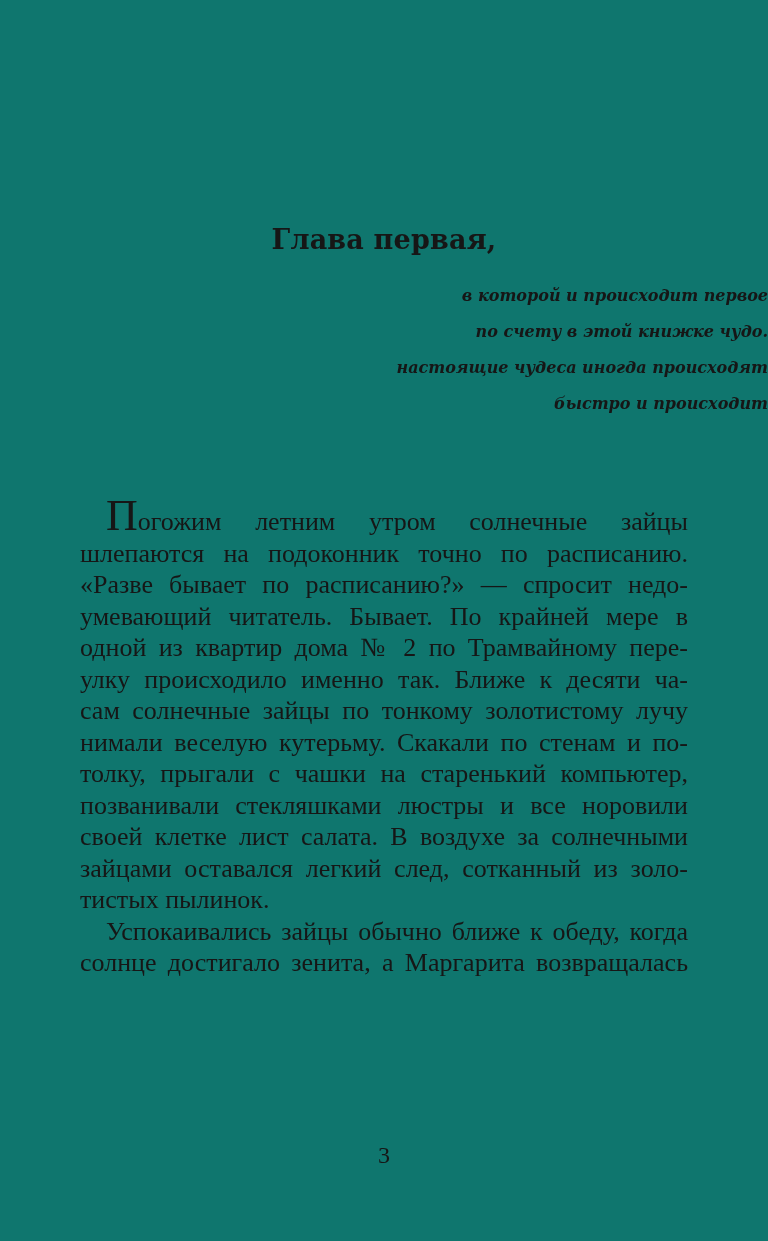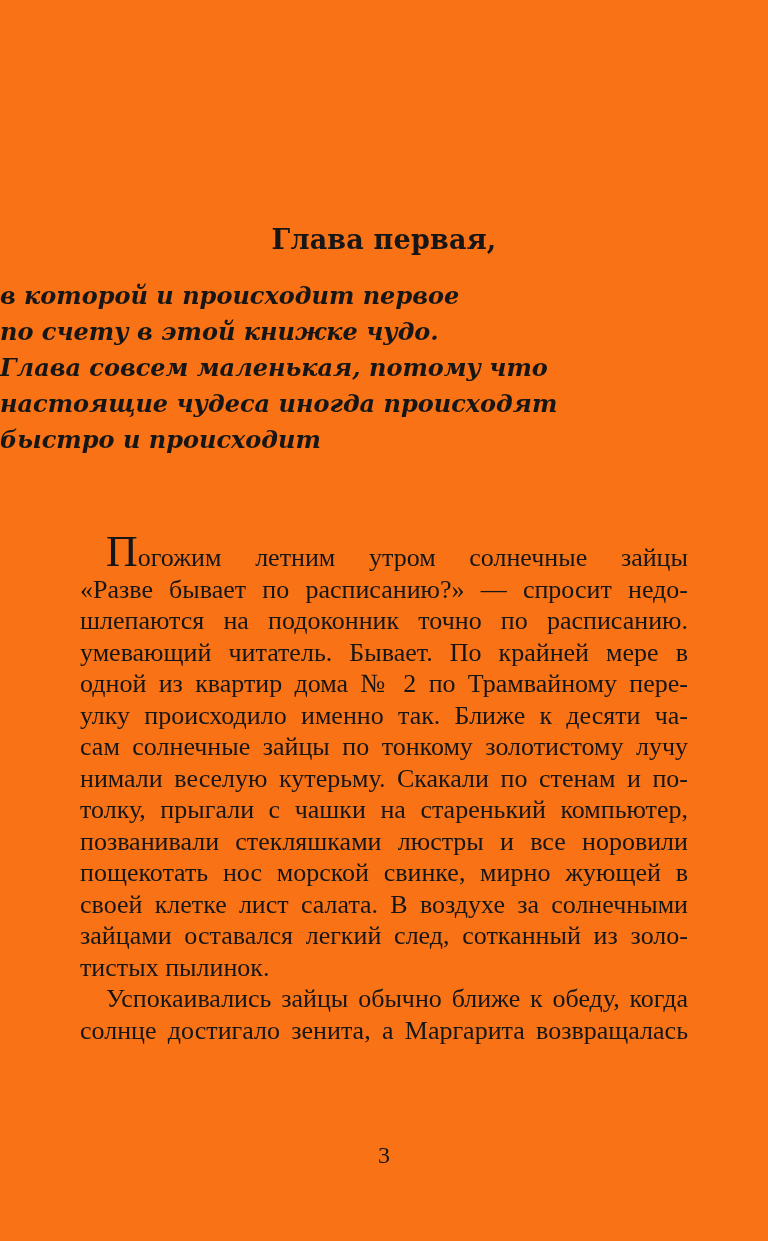--- a/index.html
+++ b/index.html
@@ -21,25 +21,25 @@
     padding-top: 224px;
     text-align: center;
     font-family: "DejaVu Serif", serif;
     font-weight: 700;
     font-size: 27px;
     line-height: 32px;
     letter-spacing: 0.2px;
   }
   .chapter-subtitle {
     margin-top: 22px;
-    text-align: left;
+    text-align: right;
     font-family: "DejaVu Serif", serif;
     font-weight: 700;
     font-style: italic;
-    font-size: 24px;
+    font-size: 16px;
     line-height: 36px;
   }
   .body-text {
     margin: 84px 80px 0 80px;
     font-size: 26px;
     line-height: 31.5px;
   }
   .line {
     text-align: justify;
     text-align-last: justify;
@@ -63,44 +63,42 @@
     right: 0;
     bottom: 70px;
     text-align: center;
     font-size: 24px;
     line-height: 31.5px;
   }
 </style>
 </head>
 <body>
 
-<div class="page" style="background: #f97316; color: rgb(22, 22, 22);">
+<div class="page" style="background: #0f766e; color: rgb(22, 22, 22);">
   <h1 class="chapter-title">Глава первая,</h1>
 
   <div class="chapter-subtitle">
       <div>в которой и происходит первое</div>
       <div>по счету в этой книжке чудо.</div>
-      <div>Глава совсем маленькая, потому что</div>
       <div>настоящие чудеса иногда происходят</div>
       <div>быстро и происходит</div>
     </div>
 
   <div class="body-text">
       <div class="para">
         <div class="line indent"><span class="drop-cap">П</span>огожим летним утром солнечные зайцы</div>
+        <div class="line">шлепаются на подоконник точно по расписанию.</div>
         <div class="line">«Разве бывает по расписанию?» — спросит недо-</div>
-        <div class="line">шлепаются на подоконник точно по расписанию.</div>
         <div class="line">умевающий читатель. Бывает. По крайней мере в</div>
         <div class="line">одной из квартир дома № 2 по Трамвайному пере-</div>
         <div class="line">улку происходило именно так. Ближе к десяти ча-</div>
         <div class="line">сам солнечные зайцы по тонкому золотистому лучу</div>
         <div class="line">нимали веселую кутерьму. Скакали по стенам и по-</div>
         <div class="line">толку, прыгали с чашки на старенький компьютер,</div>
         <div class="line">позванивали стекляшками люстры и все норовили</div>
-        <div class="line">пощекотать нос морской свинке, мирно жующей в</div>
         <div class="line">своей клетке лист салата. В воздухе за солнечными</div>
         <div class="line">зайцами оставался легкий след, сотканный из золо-</div>
         <div class="line para-end">тистых пылинок.</div>
       </div>
       <div class="para">
         <div class="line indent">Успокаивались зайцы обычно ближе к обеду, когда</div>
         <div class="line">солнце достигало зенита, а Маргарита возвращалась</div>
       </div>
     </div>
 

